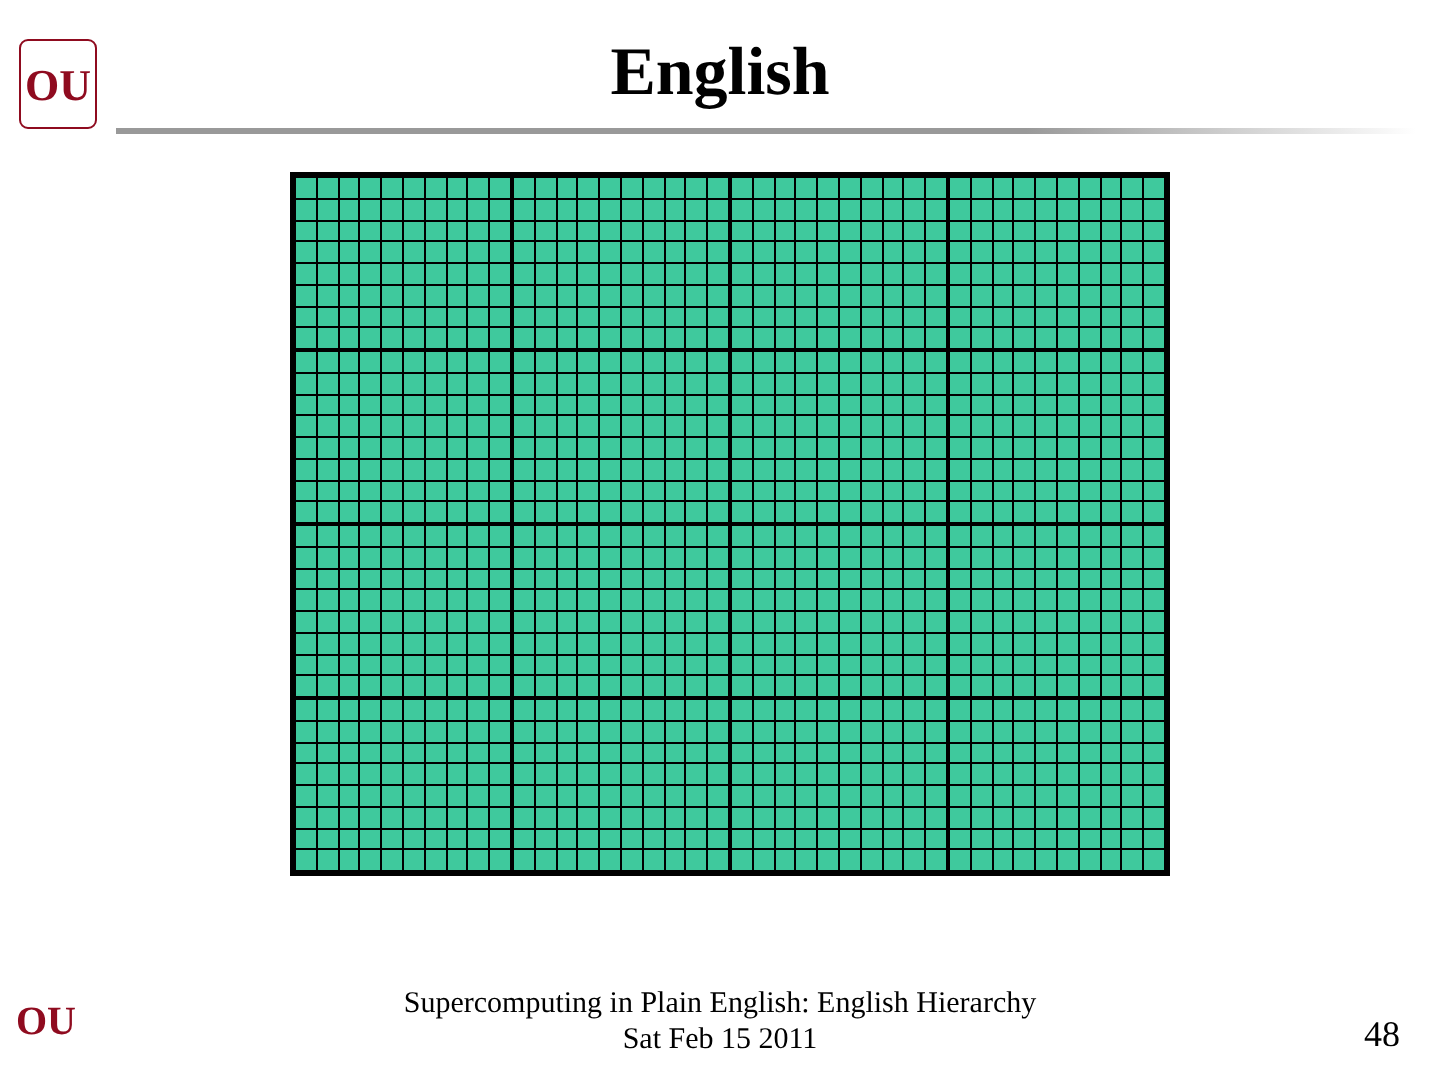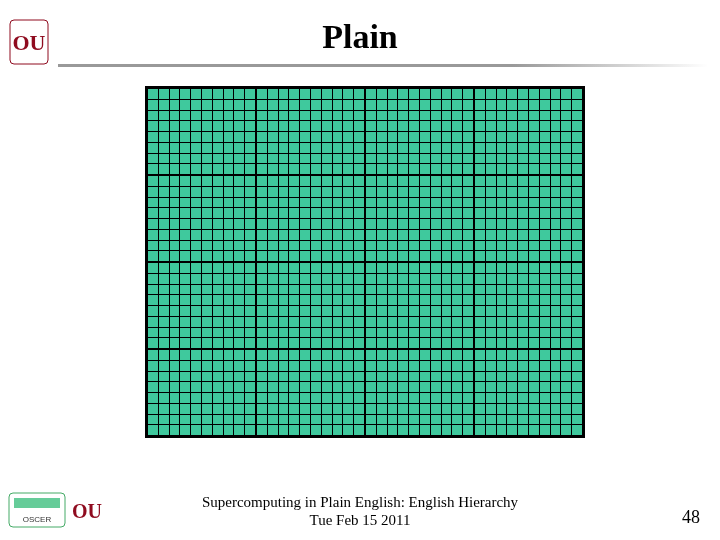--- a/index.html
+++ b/index.html
@@ -124,21 +124,21 @@
 </head>
 <body>
 
 <div class="header">
   <div class="ou-logo">
     <svg viewBox="0 0 42 48" width="42" height="48">
       <rect x="2" y="2" width="38" height="44" rx="4" fill="none" stroke="#8f0b1f" stroke-width="1"></rect>
       <text x="21" y="32" text-anchor="middle" class="ou-text" font-size="22">OU</text>
     </svg>
   </div>
-  <div class="title">Plain</div>
+  <div class="title">English</div>
   <div class="title-rule"></div>
 </div>
 
 <div class="grid-wrap">
   <div class="grid-inner" id="grid-inner">
       <div class="major-row">
         <div class="major-cell">
           <div class="minor-row">
             <div class="minor-cell" style="background: rgb(63, 201, 157);"></div>
             <div class="minor-cell" style="background: rgb(63, 201, 157);"></div>
@@ -1712,30 +1712,23 @@
             <div class="minor-cell" style="background: rgb(63, 201, 157);"></div>
           </div>
         </div>
       </div>
     </div>
 </div>
 
 <div class="footer">
   <div class="footer-logos">
     <span>
-      <svg width="58" height="36" viewBox="0 0 58 36">
-        <rect x="1" y="1" width="56" height="34" rx="4" fill="#fff" stroke="#4a6" stroke-width="1"></rect>
-        <rect x="6" y="6" width="46" height="10" fill="#6c9"></rect>
-        <text x="29" y="30" text-anchor="middle" font-size="8" fill="#333" font-family="Arial">OSCER</text>
-      </svg>
-    </span>
-    <span>
       <svg width="30" height="36" viewBox="0 0 30 36">
         <text x="15" y="26" text-anchor="middle" class="ou-text" font-size="20">OU</text>
       </svg>
     </span>
   </div>
   <div class="footer-text">
     <div>Supercomputing in Plain English: English Hierarchy</div>
-    <div>Tue Feb 15 2011</div>
+    <div>Sat Feb 15 2011</div>
   </div>
   <div class="page-num">48</div>
 </div>
 
 </body></html>

